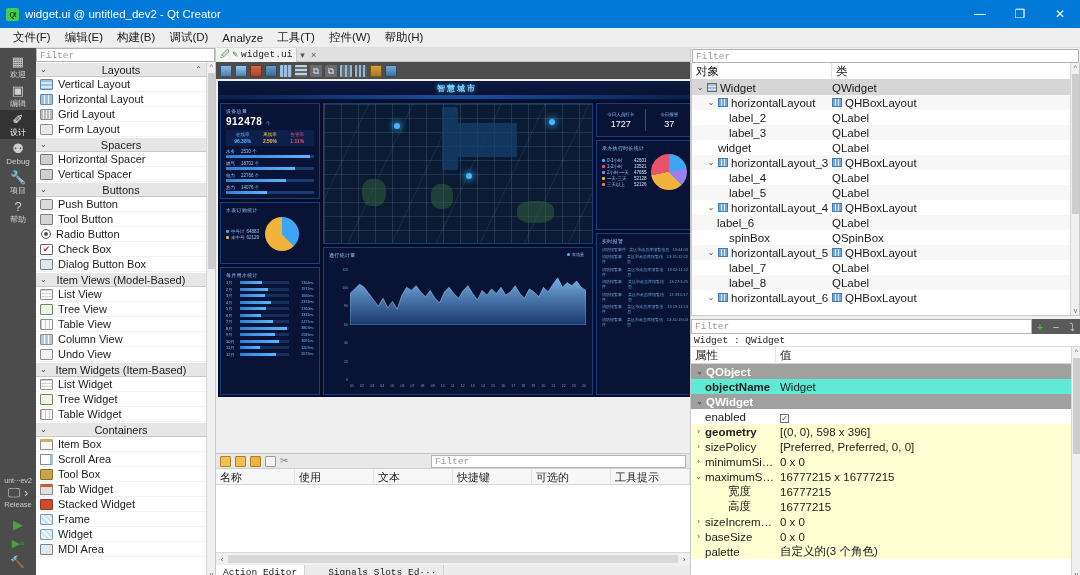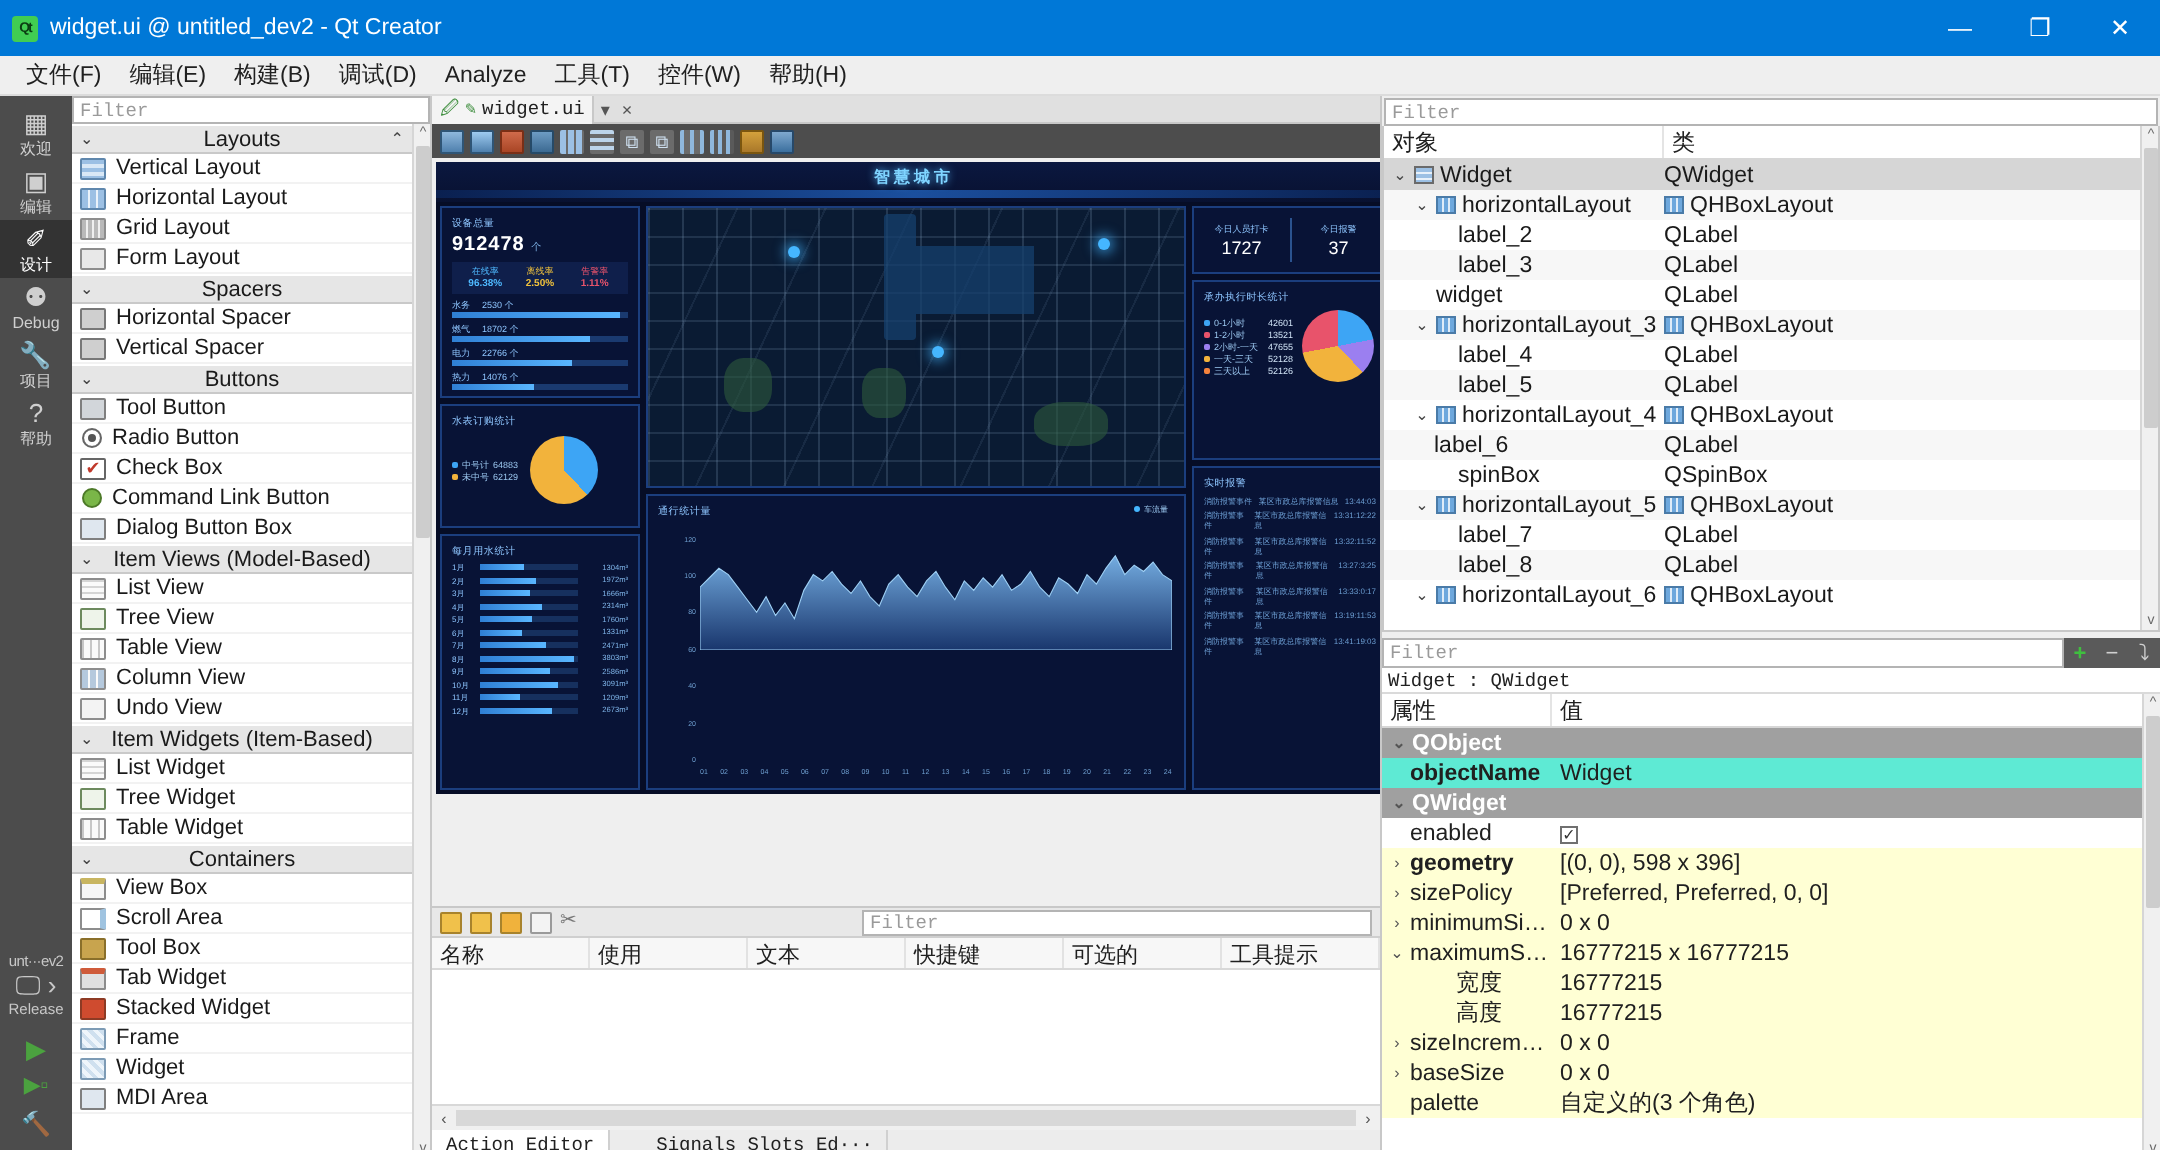--- a/index.html
+++ b/index.html
@@ -373,34 +373,34 @@
             </div>
             <div class="wrow">
               <span class="wicon ic-vsp"></span>
               <span>Vertical Spacer</span>
             </div>
             <div class="sec-head">
               <span class="chev">⌄</span>
               <span>Buttons</span>
             </div>
             <div class="wrow">
+              <span class="wicon ic-push"></span>
+              <span>Push Button</span>
+            </div>
+            <div class="wrow">
               <span class="wicon ic-tool"></span>
               <span>Tool Button</span>
             </div>
             <div class="wrow">
               <span class="wicon ic-radio"></span>
               <span>Radio Button</span>
             </div>
             <div class="wrow">
               <span class="wicon ic-check">✔</span>
               <span>Check Box</span>
-            </div>
-            <div class="wrow">
-              <span class="wicon ic-cmd"></span>
-              <span>Command Link Button</span>
             </div>
             <div class="wrow">
               <span class="wicon ic-dlg"></span>
               <span>Dialog Button Box</span>
             </div>
             <div class="sec-head">
               <span class="chev">⌄</span>
               <span>Item Views (Model-Based)</span>
             </div>
             <div class="wrow">
@@ -438,21 +438,21 @@
             <div class="wrow">
               <span class="wicon ic-table"></span>
               <span>Table Widget</span>
             </div>
             <div class="sec-head">
               <span class="chev">⌄</span>
               <span>Containers</span>
             </div>
             <div class="wrow">
               <span class="wicon ic-group"></span>
-              <span>View Box</span>
+              <span>Item Box</span>
             </div>
             <div class="wrow">
               <span class="wicon ic-scroll"></span>
               <span>Scroll Area</span>
             </div>
             <div class="wrow">
               <span class="wicon ic-toolbox"></span>
               <span>Tool Box</span>
             </div>
             <div class="wrow">

